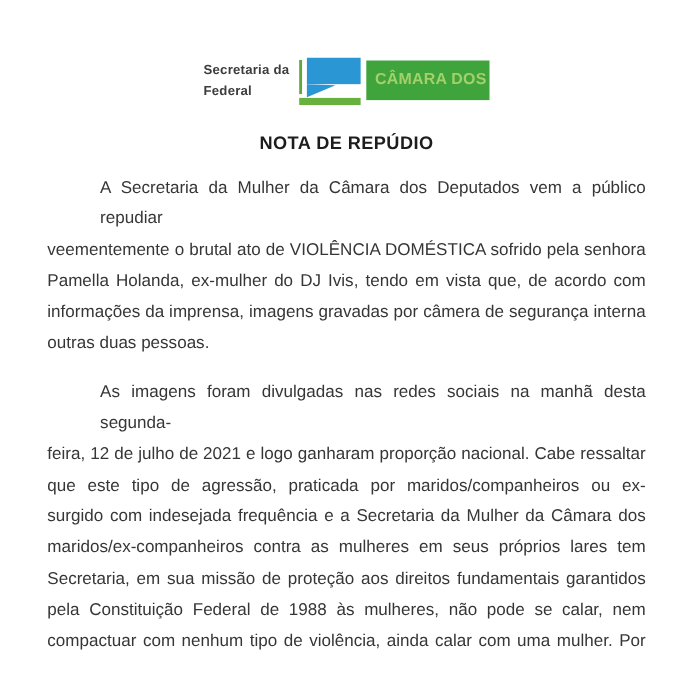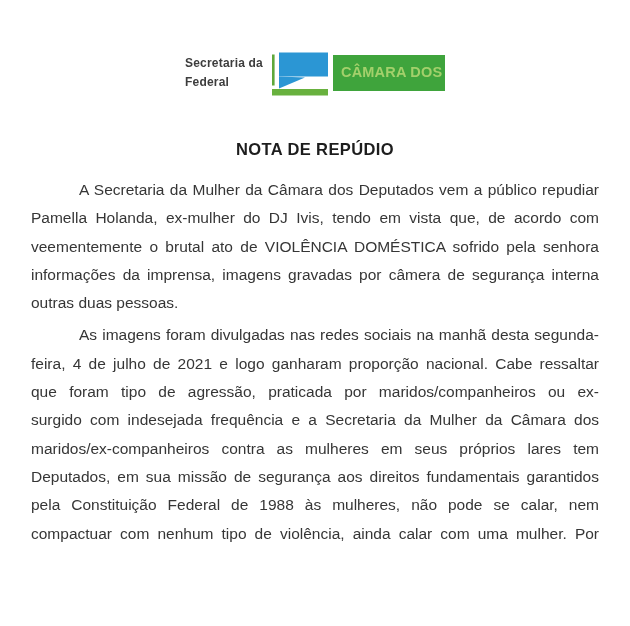--- a/index.html
+++ b/index.html
@@ -38,34 +38,34 @@
     justify-content:center;
     padding-left:8px;
     box-sizing:border-box;
     font-weight:bold;
     font-size:14.5px;
     line-height:16.5px;
     letter-spacing:0.2px;
   }
   
   .doc-title{
-    margin-top:43px;
+    margin-top:24px;
     text-align:center;
     font-weight:bold;
     font-size:16.5px;
     letter-spacing:0.4px;
     color:#1d1d1d;
   }
   
   .doc-body{
     margin:17px 27px 0 27px;
     font-size:15.5px;
     color:#363636;
   }
-  .para{margin:4px;}
+  .para{margin:16px;}
   .line{
     text-align:justify;
     text-align-last:justify;
     line-height:28.3px;
     white-space:normal;
   }
   .line.indent{padding-left:48px;}
   .line.endline{text-align-last:left;}
 </style>
 </head>
@@ -89,30 +89,30 @@
     <div class="logo-box" style="background:#3FA43C;color:#A3D06B;">
       <div>CÂMARA DOS</div>
     </div>
   </div>
 
   <div class="doc-title">NOTA DE REPÚDIO</div>
 
   <div class="doc-body">
       <div class="para">
         <div class="line indent">A Secretaria da Mulher da Câmara dos Deputados vem a público repudiar</div>
+        <div class="line">veementemente o brutal ato de VIOLÊNCIA DOMÉSTICA sofrido pela senhora</div>
         <div class="line">Pamella Holanda, ex-mulher do DJ Ivis, tendo em vista que, de acordo com</div>
-        <div class="line">veementemente o brutal ato de VIOLÊNCIA DOMÉSTICA sofrido pela senhora</div>
         <div class="line">informações da imprensa, imagens gravadas por câmera de segurança interna</div>
         <div class="line endline">outras duas pessoas.</div>
       </div>
       <div class="para">
         <div class="line indent">As imagens foram divulgadas nas redes sociais na manhã desta segunda-</div>
-        <div class="line">feira, 4 de julho de 2021 e logo ganharam proporção nacional.  Cabe ressaltar</div>
-        <div class="line">que foram tipo de agressão, praticada por maridos/companheiros ou ex-</div>
+        <div class="line">feira, 12 de julho de 2021 e logo ganharam proporção nacional.  Cabe ressaltar</div>
+        <div class="line">que este tipo de agressão, praticada por maridos/companheiros ou ex-</div>
         <div class="line">surgido com indesejada frequência e a Secretaria da Mulher da Câmara dos</div>
         <div class="line">maridos/ex-companheiros contra as mulheres em seus próprios lares tem</div>
-        <div class="line">Deputados, em sua missão de segurança aos direitos fundamentais garantidos</div>
+        <div class="line">Secretaria, em sua missão de proteção aos direitos fundamentais garantidos</div>
         <div class="line">pela Constituição Federal de 1988 às mulheres, não pode se calar, nem</div>
         <div class="line">compactuar com nenhum tipo de violência, ainda calar com uma mulher. Por</div>
       </div>
     </div>
 
 </div>
 
 </body></html>

